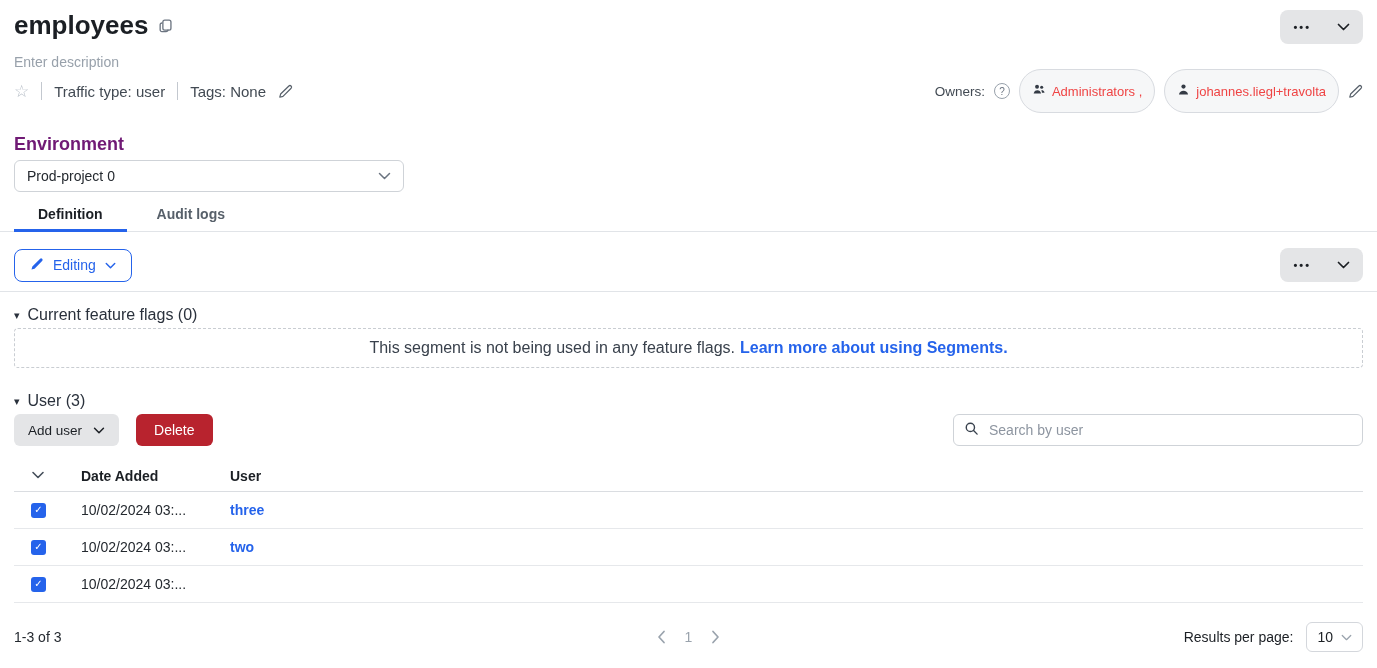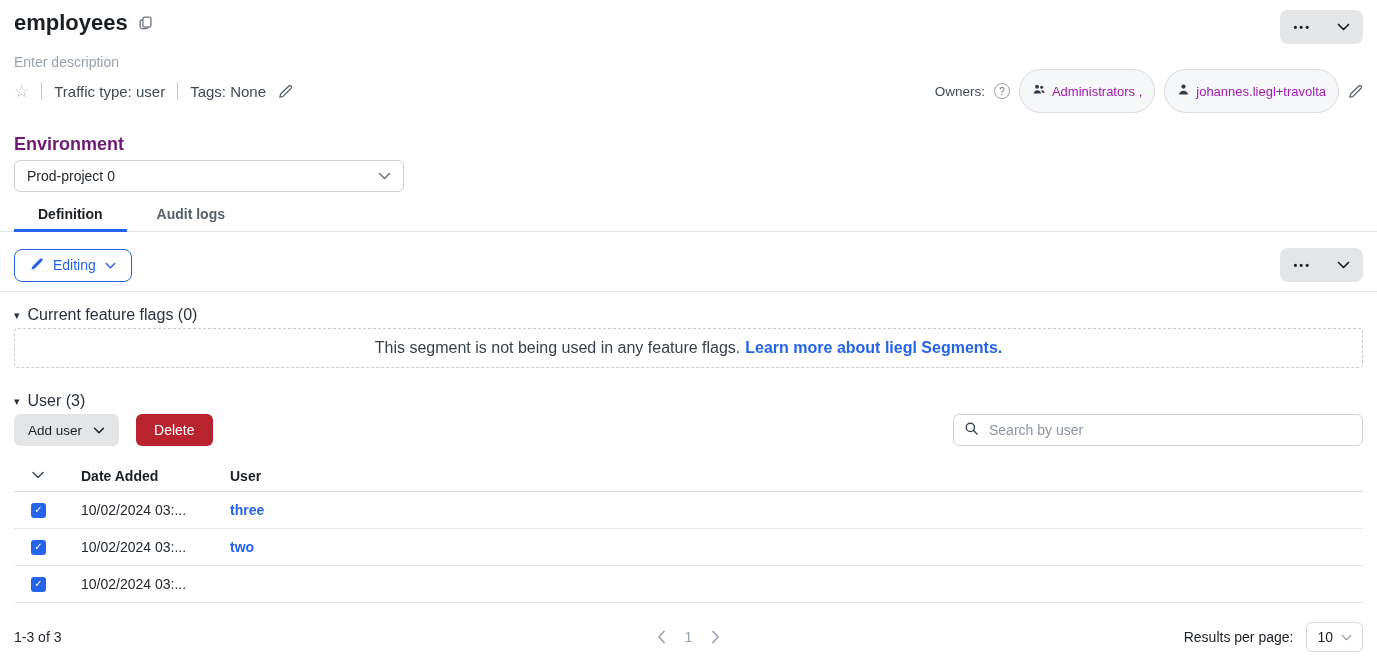--- a/index.html
+++ b/index.html
@@ -5,37 +5,37 @@
   html,body{margin:0;padding:0;}
   body{
     width:1377px;height:668px;background:#ffffff;color:#24292f;
     font-family:"Liberation Sans",sans-serif;font-size:14px;overflow:hidden;
   }
   .page{padding:10px 14px 0;box-sizing:border-box;}
 
   
   .header-row{display:flex;justify-content:space-between;align-items:flex-start;height:36px;}
   .title-wrap{display:flex;align-items:center;gap:10px;}
-  h1{margin:0;font-size:22px;font-weight:700;color:#1b1f24;}
+  h1{margin:0;font-size:26px;font-weight:700;color:#1b1f24;}
   .icon-btn{background:none;border:none;padding:0;cursor:pointer;display:flex;align-items:center;}
   .gray-group{display:flex;background:#e4e5e7;border-radius:8px;overflow:hidden;height:34px;align-items:stretch;}
   .gray-group button{background:none;border:none;padding:0 13px;cursor:pointer;display:flex;align-items:center;}
   .dots{font-size:11px;letter-spacing:2px;color:#1b1f24;font-weight:700;}
 
   .desc{color:#98a1ab;margin-top:8px;font-size:14px;cursor:text;}
 
   .meta-row{display:flex;justify-content:space-between;align-items:center;margin-top:10px;height:22px;}
   .meta-left{display:flex;align-items:center;gap:12px;}
   .vdiv{width:1px;height:18px;background:#c3c8cf;}
   .meta-text{color:#424a53;font-size:15px;}
   .star{font-size:17px;color:#b9c0c9;line-height:1;cursor:pointer;}
   .meta-right{display:flex;align-items:center;gap:9px;}
   .owners-label{color:#424a53;font-size:13.5px;}
   .help-circle{width:16px;height:16px;border:1px solid #98a1ab;border-radius:50%;display:flex;align-items:center;justify-content:center;font-size:10px;color:#6b7480;box-sizing:border-box;}
-  .owner-pill{display:flex;align-items:center;gap:6px;background:#f6f7f8;border:1px solid #d8dbe0;border-radius:999px;padding:13px 12px;font-size:13px;color:#a21caf;cursor:default;}
+  .owner-pill{display:flex;align-items:center;gap:6px;background:#f6f7f8;border:1px solid #d8dbe0;border-radius:999px;padding:13px 12px;font-size:13px;color:#ef4444;cursor:default;}
 
   
   .env-label{font-weight:700;font-size:18px;margin-top:32px;color:#701a75;}
   .env-select{margin-top:5px;width:390px;height:32px;border:1px solid #cfd3d8;border-radius:6px;
     display:flex;align-items:center;justify-content:space-between;padding:0 12px;box-sizing:border-box;cursor:pointer;background:#fff;}
 
   
   .tabs{display:flex;margin:14px -14px 0;padding:0 14px;border-bottom:1px solid #e1e4e8;}
   .tab{padding:0 24px 9px;font-weight:700;font-size:14px;color:#57606a;position:relative;cursor:pointer;margin-right:6px;}
   .tab.active{color:#1b1f24;}
@@ -189,21 +189,21 @@
     </div>
   </div>
   <div class="divider"></div>
 
   <div class="section-head">
     <span class="caret">▾</span>
     <span>Current feature flags (0)</span>
   </div>
   <div class="dashed-box">
     <span>This segment is not being used in any feature flags.</span>
-    <a>Learn more about liegl Segments.</a>
+    <a>Learn more about using Segments.</a>
   </div>
 
   <div class="section-head user">
     <span class="caret">▾</span>
     <span>User (3)</span>
   </div>
 
   <div class="controls-row">
     <button class="gray-btn">
       <span>Add user</span>

